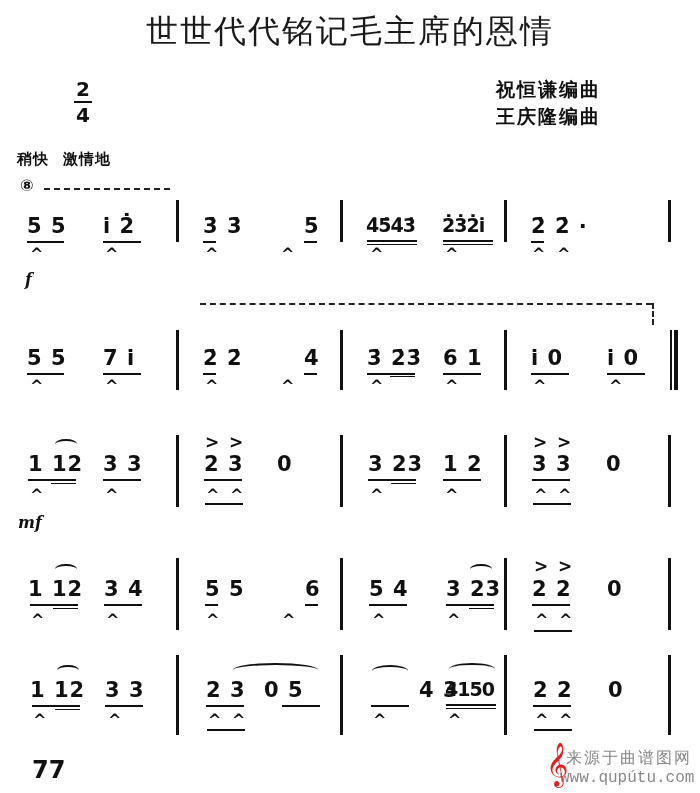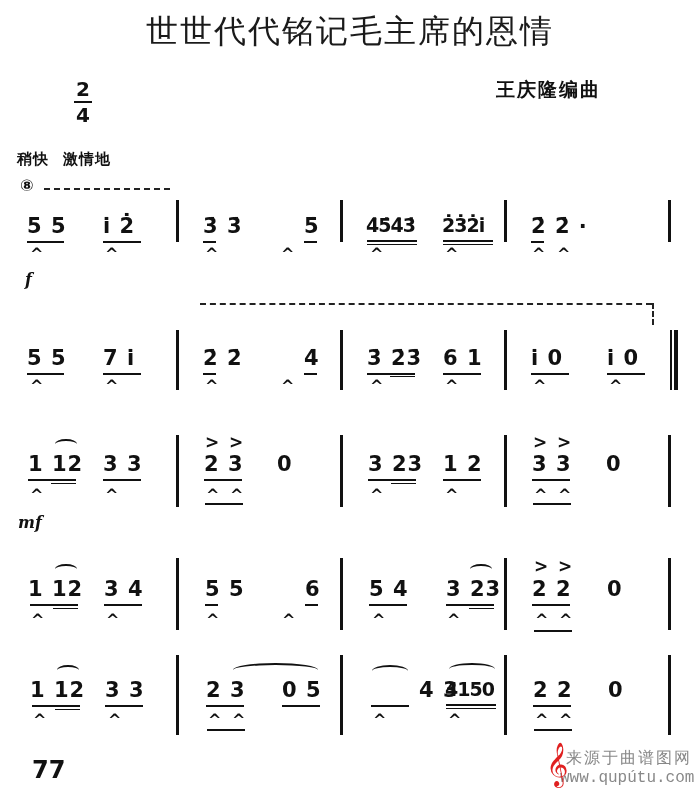--- a/index.html
+++ b/index.html
@@ -37,20 +37,21 @@
 
 <div class="title">世世代代铭记毛主席的恩情</div>
 
 <div class="timesig">
   <div>2</div>
   <div class="line"></div>
   <div>4</div>
 </div>
 
 <div class="composers">
+  <div>祝恒谦编曲</div>
   <div>王庆隆编曲</div>
 </div>
 
 <div class="tempo">
   <span>稍快</span><span>激情地</span>
 </div>
 
 <div class="ottava">⑧</div>
 <div class="ottava-line"></div>
 <div class="ottava-line2"></div>
@@ -228,21 +229,21 @@
   <div class="slur" style="left:57px;top:10px;width:22px;height:8px;"></div>
   <div class="note-group" style="left:30px;top:23px;"><span>1 12</span></div>
   <div class="ul1" style="left:32px;top:50px;width:48px;"></div>
   <div class="ul1" style="left:55px;top:54px;width:25px;height:1px;"></div>
   <div class="note-group" style="left:105px;top:23px;"><span>3 3</span></div>
   <div class="ul1" style="left:105px;top:50px;width:38px;"></div>
 
   <div class="slur" style="left:233px;top:8px;width:85px;height:12px;"></div>
   <div class="note-group" style="left:206px;top:23px;"><span>2 3</span></div>
   <div class="ul1" style="left:206px;top:50px;width:38px;"></div>
-  <div class="note-group" style="left:282px;top:23px;"><span>0 5</span></div>
+  <div class="note-group" style="left:264px;top:23px;"><span>0 5</span></div>
   <div class="ul1" style="left:282px;top:50px;width:38px;"></div>
 
   <div class="slur" style="left:372px;top:10px;width:36px;height:10px;"></div>
   <div class="note-group" style="left:371px;top:23px;margin-left:48px;"><span>4 3</span></div>
   <div class="ul1" style="left:371px;top:50px;width:38px;"></div>
   <div class="slur" style="left:449px;top:8px;width:46px;height:10px;"></div>
   <div class="note-group" style="left:445px;top:23px;font-size:19px;letter-spacing:-1px;"><span>4150</span></div>
   <div class="ul1" style="left:446px;top:49px;width:50px;"></div>
   <div class="ul1" style="left:446px;top:53px;width:50px;height:1px;"></div>
 

